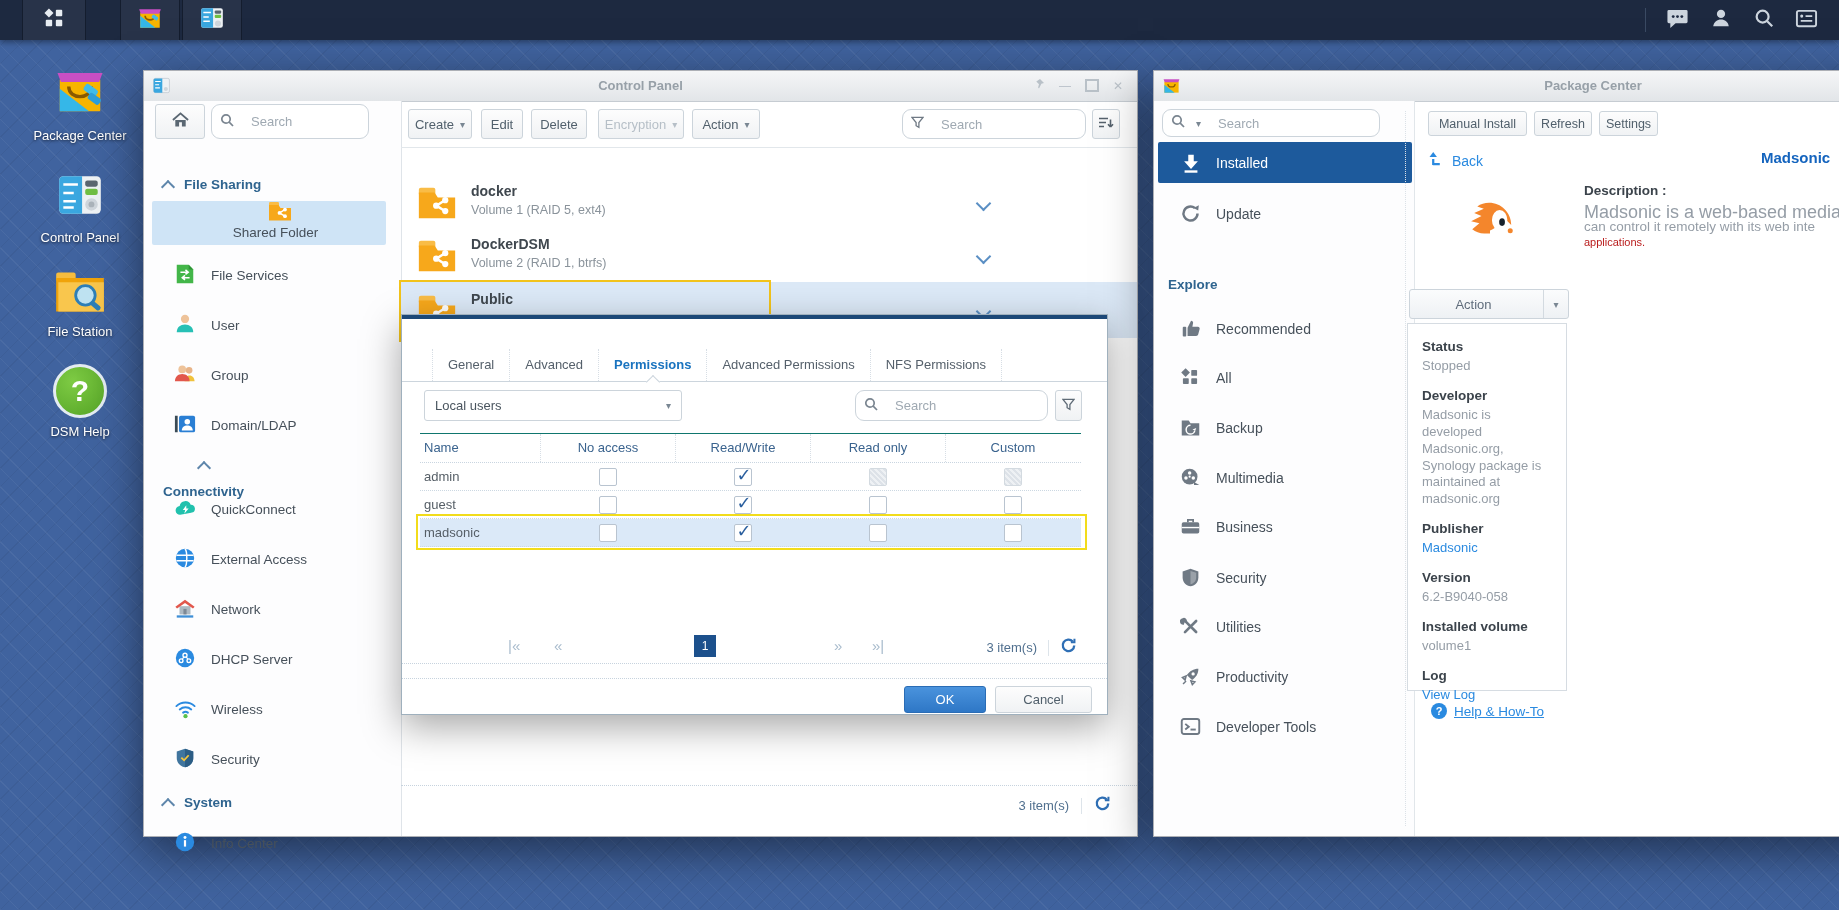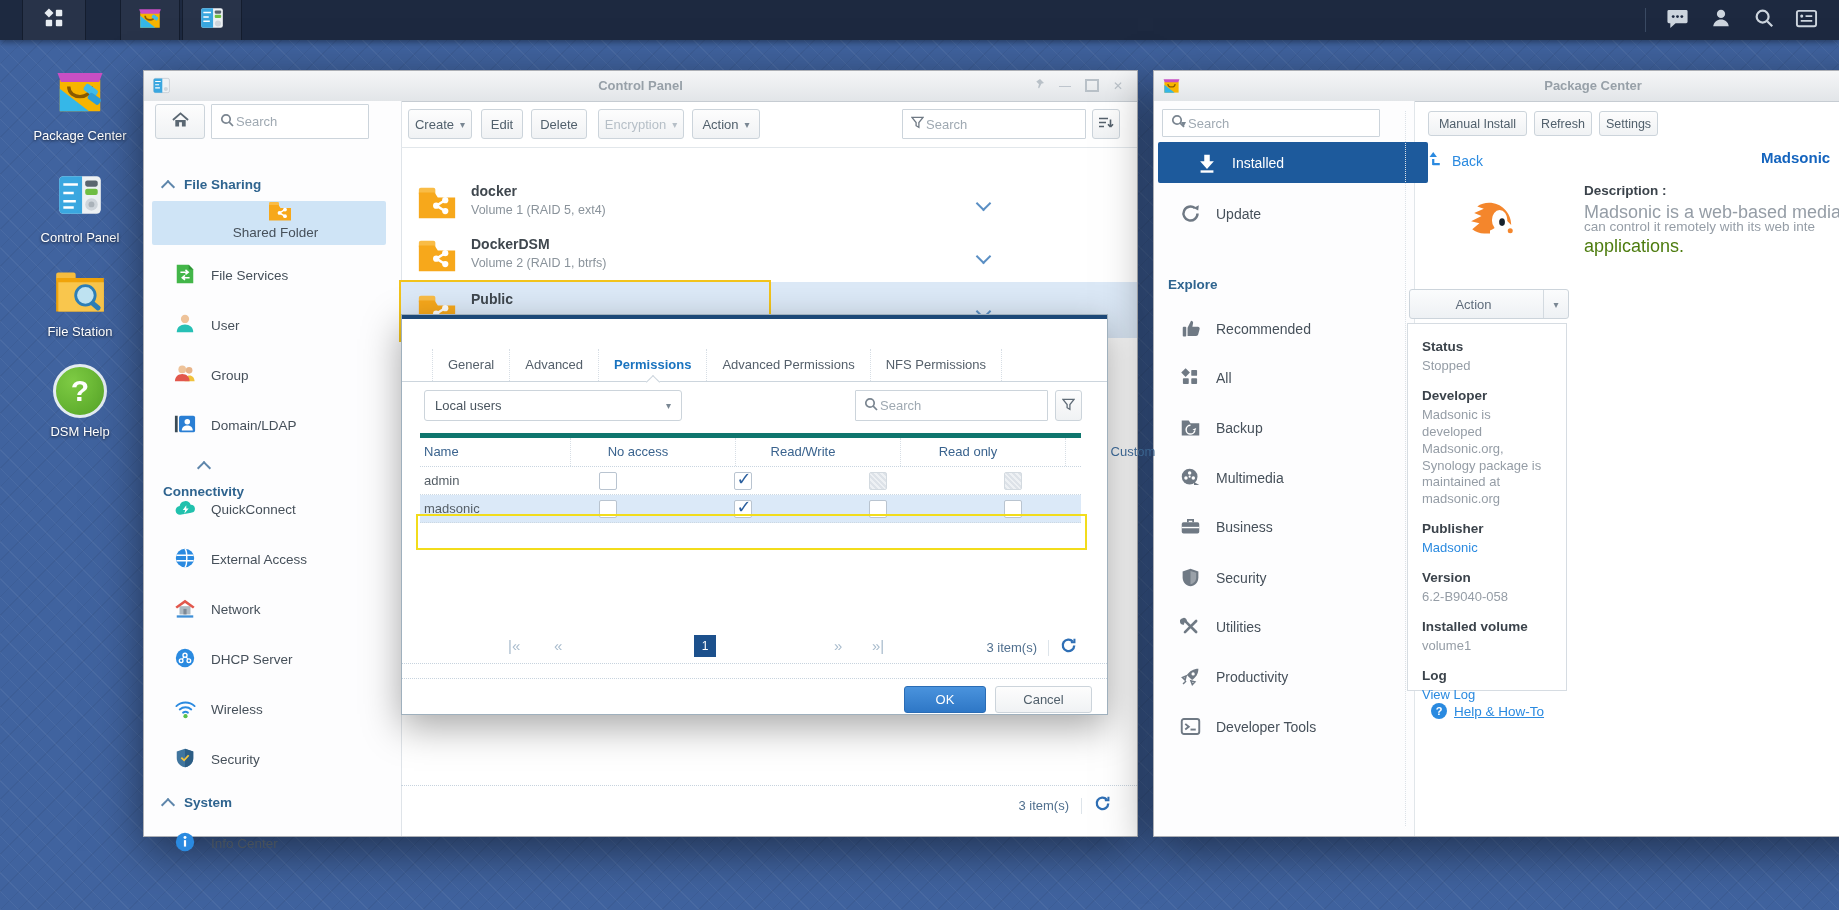--- a/index.html
+++ b/index.html
@@ -26,21 +26,21 @@
   .titlebar .ttl{position:absolute;top:7px;width:100%;text-align:center;color:#97a0a8;font-weight:bold;font-size:13px;}
   .titlebar .appic{position:absolute;left:8px;top:5px;}
   .winctl{position:absolute;top:7px;display:flex;gap:14px;color:#b9c1c8;font-size:12px;align-items:center;}
   .winctl span{cursor:pointer;line-height:14px;}
   .maxbox{width:10px;height:9px;border:2px solid #b9c1c8;display:inline-block;}
   
   .btn{display:inline-flex;align-items:center;justify-content:center;gap:6px;background:linear-gradient(#fdfdfd,#f0f2f4);
     border:1px solid #ccd4db;border-radius:3px;color:#51606c;font-size:13px;cursor:pointer;box-sizing:border-box;}
   .btn.dis{color:#b6bfc7;cursor:default;}
   .caret{font-size:10px;color:#7a8793;}
-  .input{display:flex;align-items:center;gap:0;background:#fff;border:1px solid #ccd4db;border-radius:1px;box-sizing:border-box;padding:0 8px;}
+  .input{display:flex;align-items:center;gap:15px;background:#fff;border:1px solid #ccd4db;border-radius:9px;box-sizing:border-box;padding:0 8px;}
   .input input{border:none;outline:none;flex:1;font-size:13px;color:#4a555f;font-family:inherit;background:transparent;min-width:0;}
   .input input::placeholder{color:#9fa9b2;}
   .bluebtn{background:linear-gradient(#4a93dd,#2e77c6);border:1px solid #2a6cb5;color:#fff;}
   
   .cprow{position:absolute;left:8px;width:234px;height:44px;display:flex;align-items:center;cursor:pointer;border-radius:2px;}
   .cprow.sel{background:#cfe4f6;flex-direction:column;}
   .cprow .ic{margin-left:22px;width:24px;height:24px;flex:0 0 24px;}
   .cprow .lb{margin-left:13px;font-size:13.5px;color:#46505a;}
   .cphead{position:absolute;left:19px;display:flex;gap:11px;align-items:center;color:#2f648f;font-weight:bold;font-size:13.5px;cursor:pointer;}
   .chev-up{width:8px;height:8px;border-left:2px solid #5e86ab;border-top:2px solid #5e86ab;transform:rotate(45deg);margin-top:4px;}
@@ -55,39 +55,39 @@
   
   #dialog{position:absolute;left:401px;top:314px;width:707px;height:401px;background:#fff;border:1px solid #9fb0bd;box-shadow:0 12px 36px rgba(0,0,0,.35);z-index:30;box-sizing:border-box;}
   .dlg-strip{position:absolute;left:0;top:0;right:0;height:4px;background:#1c4877;}
   .dlg-head{position:absolute;left:0;top:4px;right:0;height:30px;background:linear-gradient(#f7f9fb,#edf1f5);
     text-align:center;line-height:30px;font-weight:bold;font-size:13.5px;color:#1c508c;}
   .tabs{position:absolute;left:0;top:34px;right:0;height:32px;border-bottom:1px solid #ccd5dd;padding-left:30px;display:flex;}
   .tab{position:relative;padding:0 15px;line-height:32px;font-size:13px;color:#55606b;cursor:pointer;border-right:1px dotted #d7dee5;}
   .tab:first-child{border-left:1px dotted #d7dee5;}
   .tab.active{color:#1973bf;font-weight:bold;}
   .tab.active .notch{position:absolute;left:50%;bottom:-6px;margin-left:-5px;width:9px;height:9px;background:#fff;border-left:1px solid #ccd5dd;border-top:1px solid #ccd5dd;transform:rotate(45deg);}
-  .thead{display:grid;grid-template-columns:120px repeat(4,135px);height:28px;align-items:center;border-top:5px solid #0f766e;border-bottom:1px dotted #c9d5e0;gap:30px;}
+  .thead{display:grid;grid-template-columns:120px repeat(4,135px);height:28px;align-items:center;border-top:1px solid #0f766e;border-bottom:1px dotted #c9d5e0;}
   .thead div{font-size:13px;color:#3a638e;text-align:center;border-left:1px dotted #d7dee5;line-height:28px;}
   .thead div:first-child{text-align:left;padding-left:4px;border-left:none;}
   .trow{display:grid;grid-template-columns:120px repeat(4,135px);height:27px;align-items:center;border-bottom:1px dotted #ccd8e2;}
   .trow .nm{font-size:13px;color:#555e66;padding-left:4px;}
   .trow.hl{background:#dbe9f8;}
   .cbwrap{display:flex;justify-content:center;}
   .cb{position:relative;width:16px;height:16px;border:1px solid #b9c4d0;border-radius:2px;background:#fff;cursor:pointer;}
   .cb-checked::after{content:"\2713";position:absolute;left:2px;top:-5px;color:#2b5f9e;font-size:18px;font-weight:bold;}
   .cb-disabled{background:repeating-linear-gradient(45deg,#dde2e8 0 2px,#eef1f4 2px 4px);border-color:#d3dae0;cursor:default;}
   .pgnav{color:#a9bccd;font-size:15px;cursor:pointer;user-select:none;}
   .pagebox{width:22px;height:22px;background:#1c508c;color:#fff;font-size:12px;display:flex;align-items:center;justify-content:center;cursor:pointer;}
   .dotline{border-top:1px dotted #c7d3de;}
   .count-txt{font-size:13px;color:#51708f;}
   
   .pcnav{position:absolute;left:4px;width:254px;height:42px;display:flex;align-items:center;cursor:pointer;}
   .pcnav .ic{margin-left:22px;width:22px;height:22px;flex:0 0 22px;}
   .pcnav .lb{margin-left:14px;font-size:14px;color:#46505a;}
-  .pcnav.sel{background:#1d5a9c;border-radius:2px;padding-left:16px;}
+  .pcnav.sel{background:#1d5a9c;border-radius:2px;}
   .pcnav.sel .lb{color:#fff;}
   .info-label{font-weight:bold;font-size:13.5px;color:#3b434b;margin-top:13px;}
   .info-val{font-size:13px;color:#959da6;margin-top:4px;line-height:1.3;}
   .link{color:#2a8ae0;cursor:pointer;}
   .qcircle{width:16px;height:16px;border-radius:50%;background:#2a8ae0;color:#fff;display:inline-flex;align-items:center;justify-content:center;font-size:11px;font-weight:bold;flex:0 0 16px;}
 </style>
 </head>
 <body>
 
 <div id="canvas">
@@ -487,20 +487,35 @@
         <div class="cbwrap">
             <span class="cb cb-checked"></span>
           </div>
         <div class="cbwrap">
             <span class="cb cb-disabled"></span>
           </div>
         <div class="cbwrap">
             <span class="cb cb-disabled"></span>
           </div>
       </div>
+      <div class="trow">
+        <div class="nm">guest</div>
+        <div class="cbwrap">
+            <span class="cb cb-unchecked"></span>
+          </div>
+        <div class="cbwrap">
+            <span class="cb cb-checked"></span>
+          </div>
+        <div class="cbwrap">
+            <span class="cb cb-unchecked"></span>
+          </div>
+        <div class="cbwrap">
+            <span class="cb cb-unchecked"></span>
+          </div>
+      </div>
       <div class="trow hl">
         <div class="nm">madsonic</div>
         <div class="cbwrap">
             <span class="cb cb-unchecked"></span>
           </div>
         <div class="cbwrap">
             <span class="cb cb-checked"></span>
           </div>
         <div class="cbwrap">
             <span class="cb cb-unchecked"></span>
@@ -683,21 +698,21 @@
             <path d="M52 30c0-13-10.5-23-23-23-4.5 0-8.7 1.3-12.2 3.8l6.8 2.4-10 4.3 7.6 3.2-10.8 5.4 8.6 2.2-7.4 6.3c3.3 2.6 7.6 4.4 12.4 4.4h6v-3.2c6.5-2.2 11.2-8.3 12-15.8z" fill="#f4862c"></path>
             <ellipse cx="40" cy="25" rx="8" ry="10.5" fill="#fff"></ellipse>
             <ellipse cx="42.5" cy="27" rx="3" ry="4" fill="#17212b"></ellipse>
             <circle cx="51" cy="36" r="2.6" fill="#f4862c"></circle>
           </svg>
       </span>
 
       <div class="abs" style="left:169px;top:82px;font-size:13.5px;font-weight:bold;color:#3b434b;">Description :</div>
       <div class="abs" style="left:169px;top:101px;font-size:18px;color:#959da6;white-space:nowrap;">Madsonic is a web-based media stream</div>
       <div class="abs" style="left:169px;top:118px;font-size:13.5px;color:#959da6;white-space:nowrap;">can control it remotely with its web inte</div>
-      <div class="abs" style="left:169px;top:135px;font-size:18px;color:#4d7c0f;white-space:nowrap;">applications.</div>
+      <div class="abs" style="left:169px;top:135px;font-size:11px;color:#b91c1c;white-space:nowrap;">applications.</div>
 
       <div class="btn abs" style="left:-6px;top:188px;width:160px;height:30px;padding:0;background:linear-gradient(#fbfcfd,#eef1f4);">
         <span style="flex:1;text-align:center;color:#5f6c7b;">Action</span>
         <span style="width:24px;align-self:stretch;display:flex;align-items:center;justify-content:center;border-left:1px solid #d3dae0;">
             <span class="caret">▾</span>
           </span>
       </div>
 
       <div class="abs" style="left:-8px;top:222px;width:160px;height:368px;border:1px solid #d6dce2;background:#fff;padding:2px 14px 12px 14px;box-sizing:border-box;">
         <div class="info-label">Status</div>

